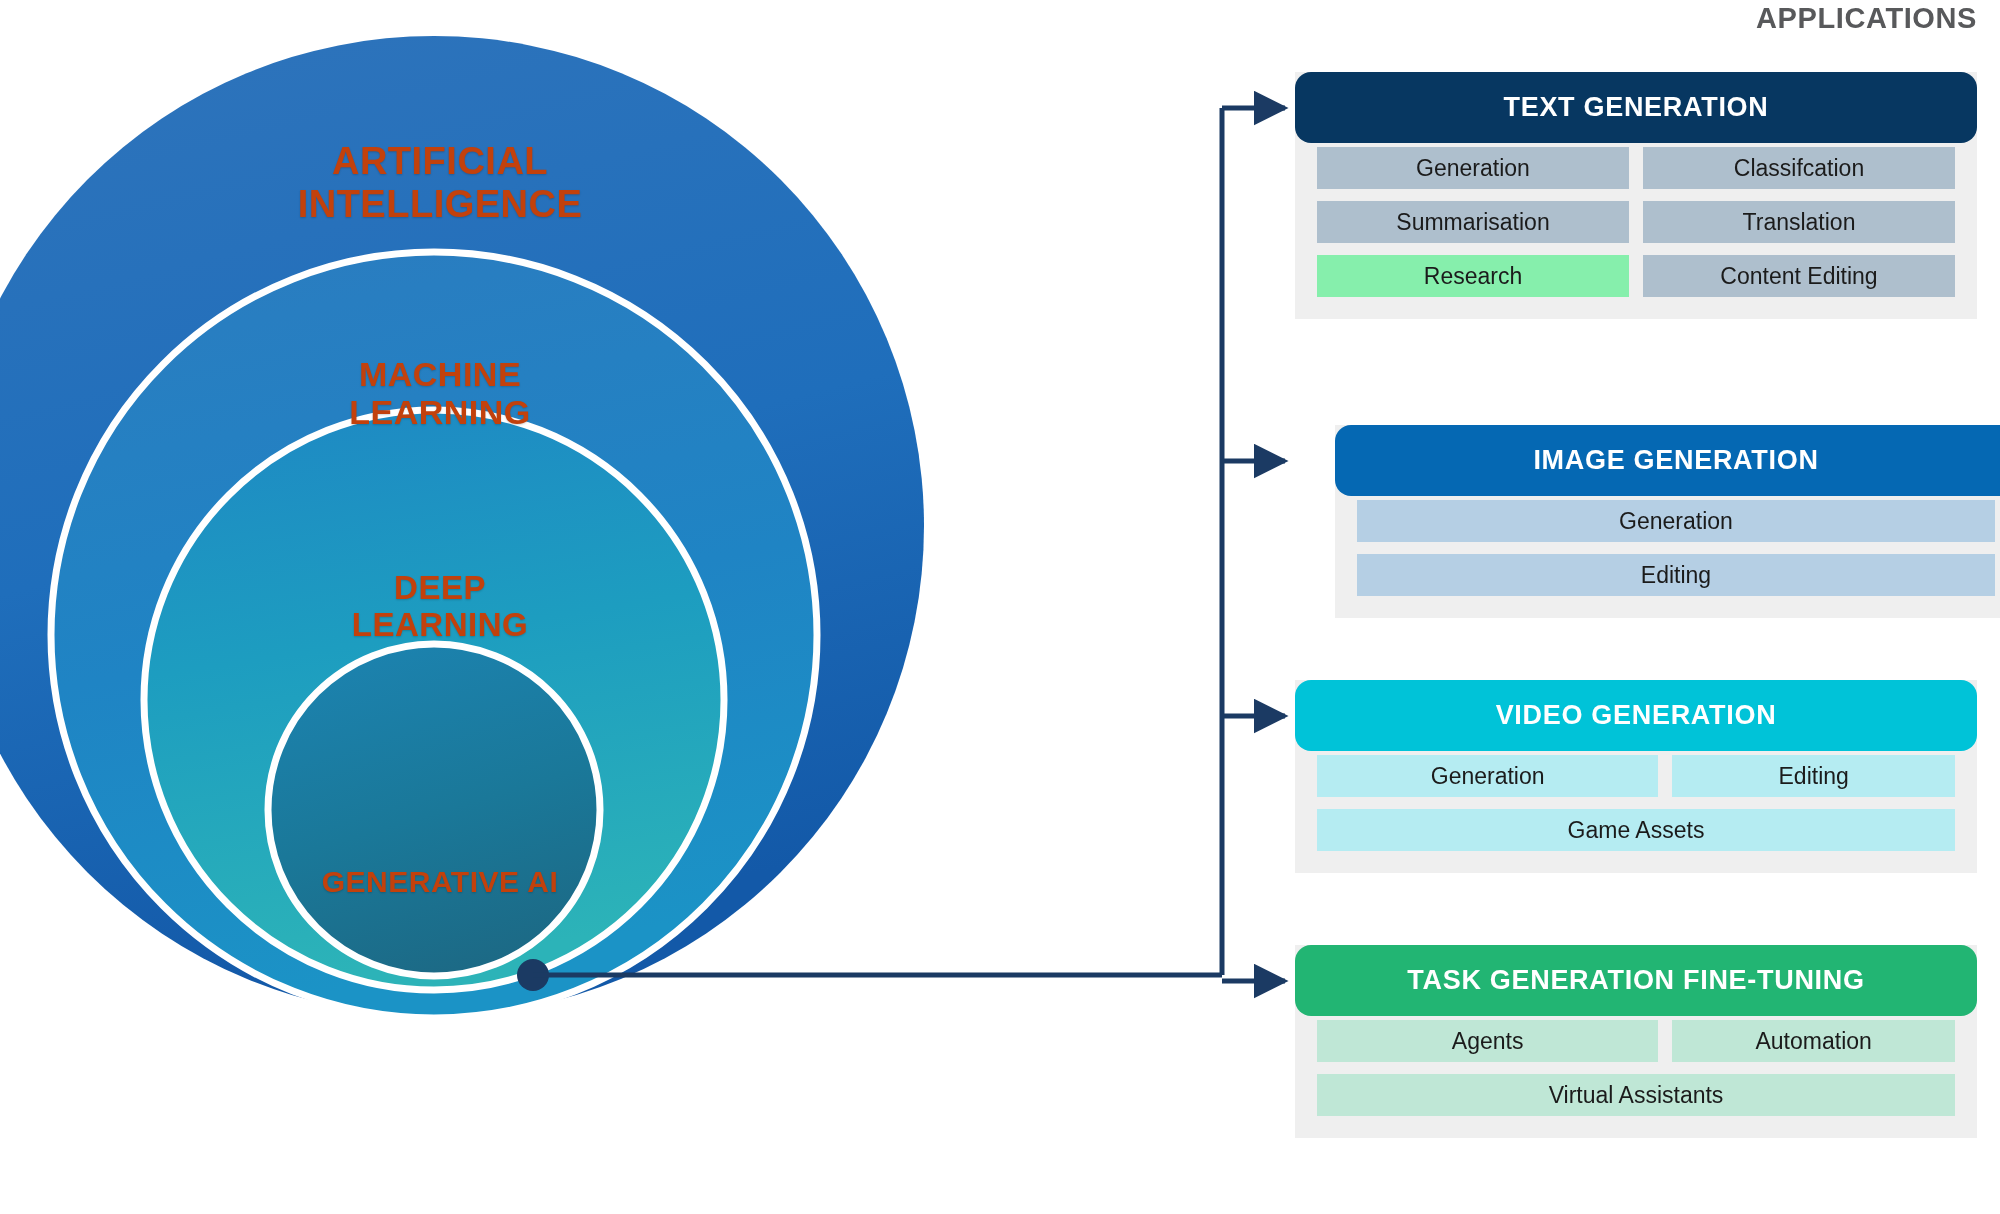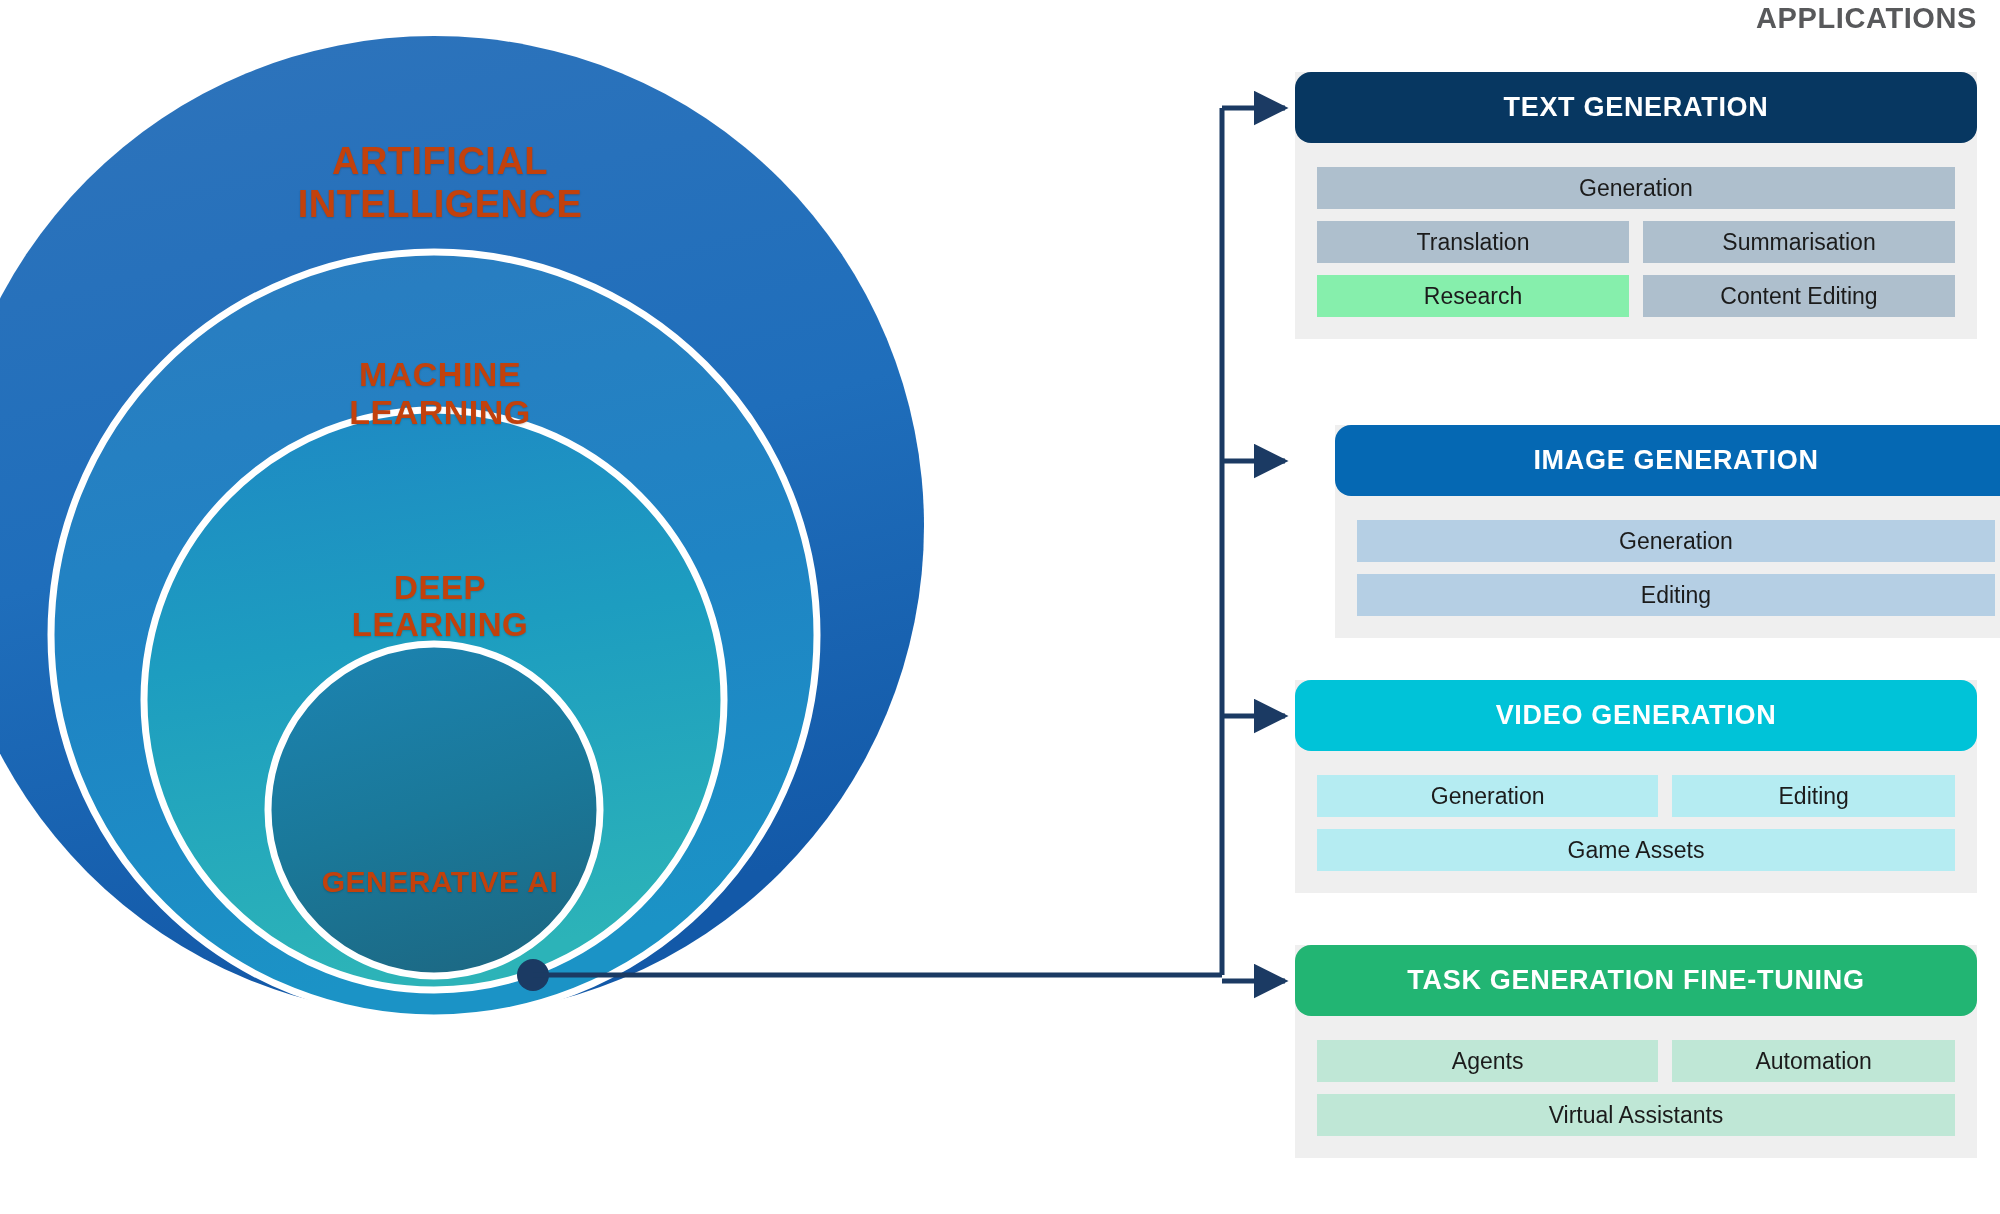--- a/index.html
+++ b/index.html
@@ -66,21 +66,21 @@
     display: flex;
     align-items: center;
     justify-content: center;
     color: #ffffff;
     font-size: 27px;
     font-weight: bold;
     letter-spacing: .7px;
     border-radius: 16px;
   }
   .panel-body {
-    padding: 24px 22px 22px 22px;
+    padding: 4px 22px 22px 22px;
     display: flex;
     flex-direction: column;
     gap: 12px;
   }
   .chip-row { display: flex; gap: 14px; }
   .chip {
     height: 42px;
     display: flex;
     align-items: center;
     justify-content: center;
@@ -169,24 +169,25 @@
   <path d="M 1222 981 L 1285 981" stroke="#1b3a63" stroke-width="5" fill="none" marker-end="url(#arrow)"></path>
 </svg>
 
 <div id="apps-title">APPLICATIONS</div>
 
 <div class="panel" id="panel-text">
   <div class="panel-header" style="background:#073761">TEXT GENERATION</div>
   <div class="panel-body">
     <div class="chip-row">
       <div class="chip" style="background:#aebfcd">Generation</div>
-    </div>
-    <div class="chip-row">
+      <div class="chip" style="background:#aebfcd">Classifcation</div>
+    </div>
+    <div class="chip-row">
+      <div class="chip" style="background:#aebfcd">Summarisation</div>
       <div class="chip" style="background:#aebfcd">Translation</div>
-      <div class="chip" style="background:#aebfcd">Summarisation</div>
     </div>
     <div class="chip-row">
       <div class="chip" style="background:#86efac">Research</div>
       <div class="chip" style="background:#aebfcd">Content Editing</div>
     </div>
   </div>
 </div>
 
 <div class="panel" id="panel-image">
   <div class="panel-header" style="background:#0568b3">IMAGE GENERATION</div>

